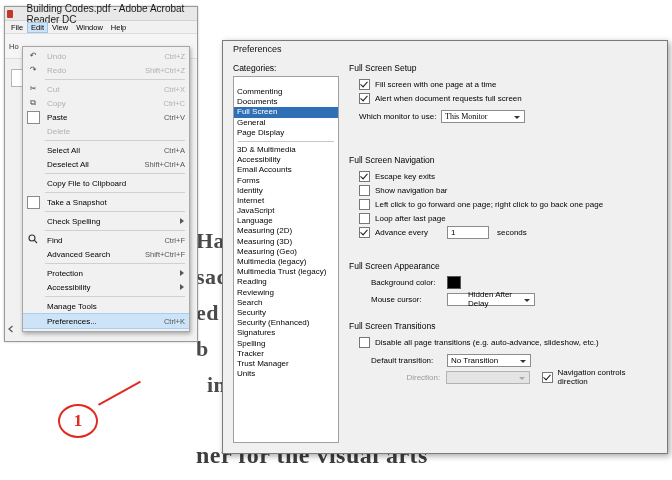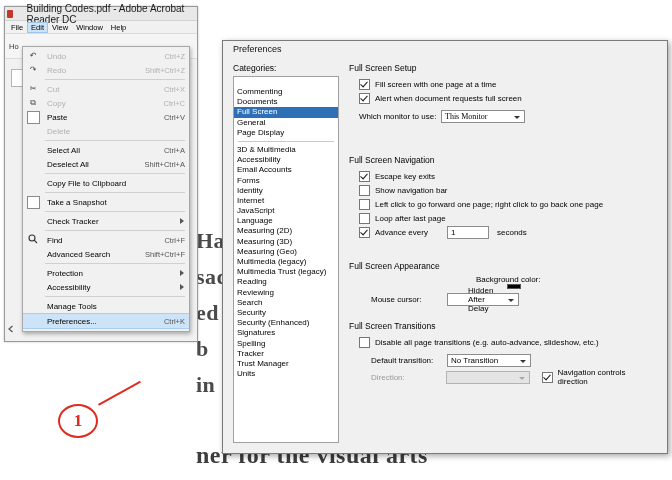--- a/index.html
+++ b/index.html
@@ -18,21 +18,21 @@
     position:absolute;
     color:#4a4a4a;
     font-family:"Liberation Serif", serif;
     font-weight:bold;
     letter-spacing:0.5px;
   }
   #bg1{left:196px;top:228px;font-size:22px;}
   #bg2{left:196px;top:264px;font-size:22px;}
   #bg3{left:196px;top:300px;font-size:22px;}
   #bg4{left:196px;top:336px;font-size:22px;}
-  #bg5{left:196px;top:372px;font-size:22px;}
+  #bg5{left:207px;top:372px;font-size:22px;}
   #bg6{left:196px;top:442px;font-size:24px;color:#3d3d3d;}
 
   
   #acrobat-window{
     position:absolute;left:4px;top:6px;width:192px;height:334px;
     background:#f1f1f1;
     border:1px solid #9a9a9a;
     box-shadow:0 0 2px rgba(0,0,0,0.25);
   }
   #acrobat-titlebar{
@@ -238,21 +238,21 @@
   </div>
   <div class="menu-sep"></div>
 
   <div class="menu-item">
     <span class="micon"><span class="icon-box"></span></span>
     <span class="mlabel">Take a Snapshot</span>
   </div>
   <div class="menu-sep"></div>
 
   <div class="menu-item">
-    <span class="mlabel">Check Tracker</span>
+    <span class="mlabel">Check Spelling</span>
     <span class="arrow"></span>
   </div>
   <div class="menu-sep"></div>
 
   <div class="menu-item">
     <span class="micon">
       <svg width="10" height="10" viewBox="0 0 10 10">
           <circle cx="4" cy="4" r="3" fill="none" stroke="#333" stroke-width="1.1"></circle>
           <line x1="6.2" y1="6.2" x2="9" y2="9" stroke="#333" stroke-width="1.1"></line>
         </svg>
@@ -363,42 +363,42 @@
         <div class="row" style="padding-left:10px;">
           <span class="chk checked"></span>
           <span class="lbl" style="width:72px;">Advance every</span>
           <span class="txtfield" style="width:42px;">1</span>
           <span class="lbl" style="margin-left:8px;">seconds</span>
         </div>
       </div>
 
       <div class="group" style="top:198px;">
         <div class="group-title">Full Screen Appearance</div>
-        <div class="row" style="padding-left:22px;margin-top:2px;flex-direction:column;">
+        <div class="row" style="padding-left:22px;margin-top:2px;">
           <span class="lbl" style="width:76px;">Background color:</span>
           <span class="swatch"></span>
         </div>
         <div class="row" style="padding-left:22px;margin-top:3px;">
           <span class="lbl" style="width:76px;">Mouse cursor:</span>
-          <span class="sel" style="width:72px;padding-left:20px;">Hidden After Delay</span>
+          <span class="sel" style="width:88px;padding-left:20px;">Hidden After Delay</span>
         </div>
       </div>
 
       <div class="group" style="top:258px;">
         <div class="group-title">Full Screen Transitions</div>
         <div class="row" style="padding-left:10px;">
           <span class="chk"></span>
           <span class="lbl">Disable all page transitions (e.g. auto-advance, slideshow, etc.)</span>
         </div>
         <div class="row" style="padding-left:22px;margin-top:4px;">
           <span class="lbl" style="width:76px;">Default transition:</span>
           <span class="sel" style="width:84px;">No Transition</span>
         </div>
         <div class="row" style="padding-left:22px;margin-top:3px;">
-          <span class="lbl disabled-text" style="width:76px;text-align:left;padding-right:6px;box-sizing:border-box;">Direction:</span>
+          <span class="lbl disabled-text" style="width:76px;text-align:right;padding-right:6px;box-sizing:border-box;">Direction:</span>
           <span class="sel disabled" style="width:84px;"></span>
           <span class="chk checked" style="margin-left:12px;"></span>
           <span class="lbl">Navigation controls direction</span>
         </div>
       </div>
 
     </div>
   </div>
 </div>
 

